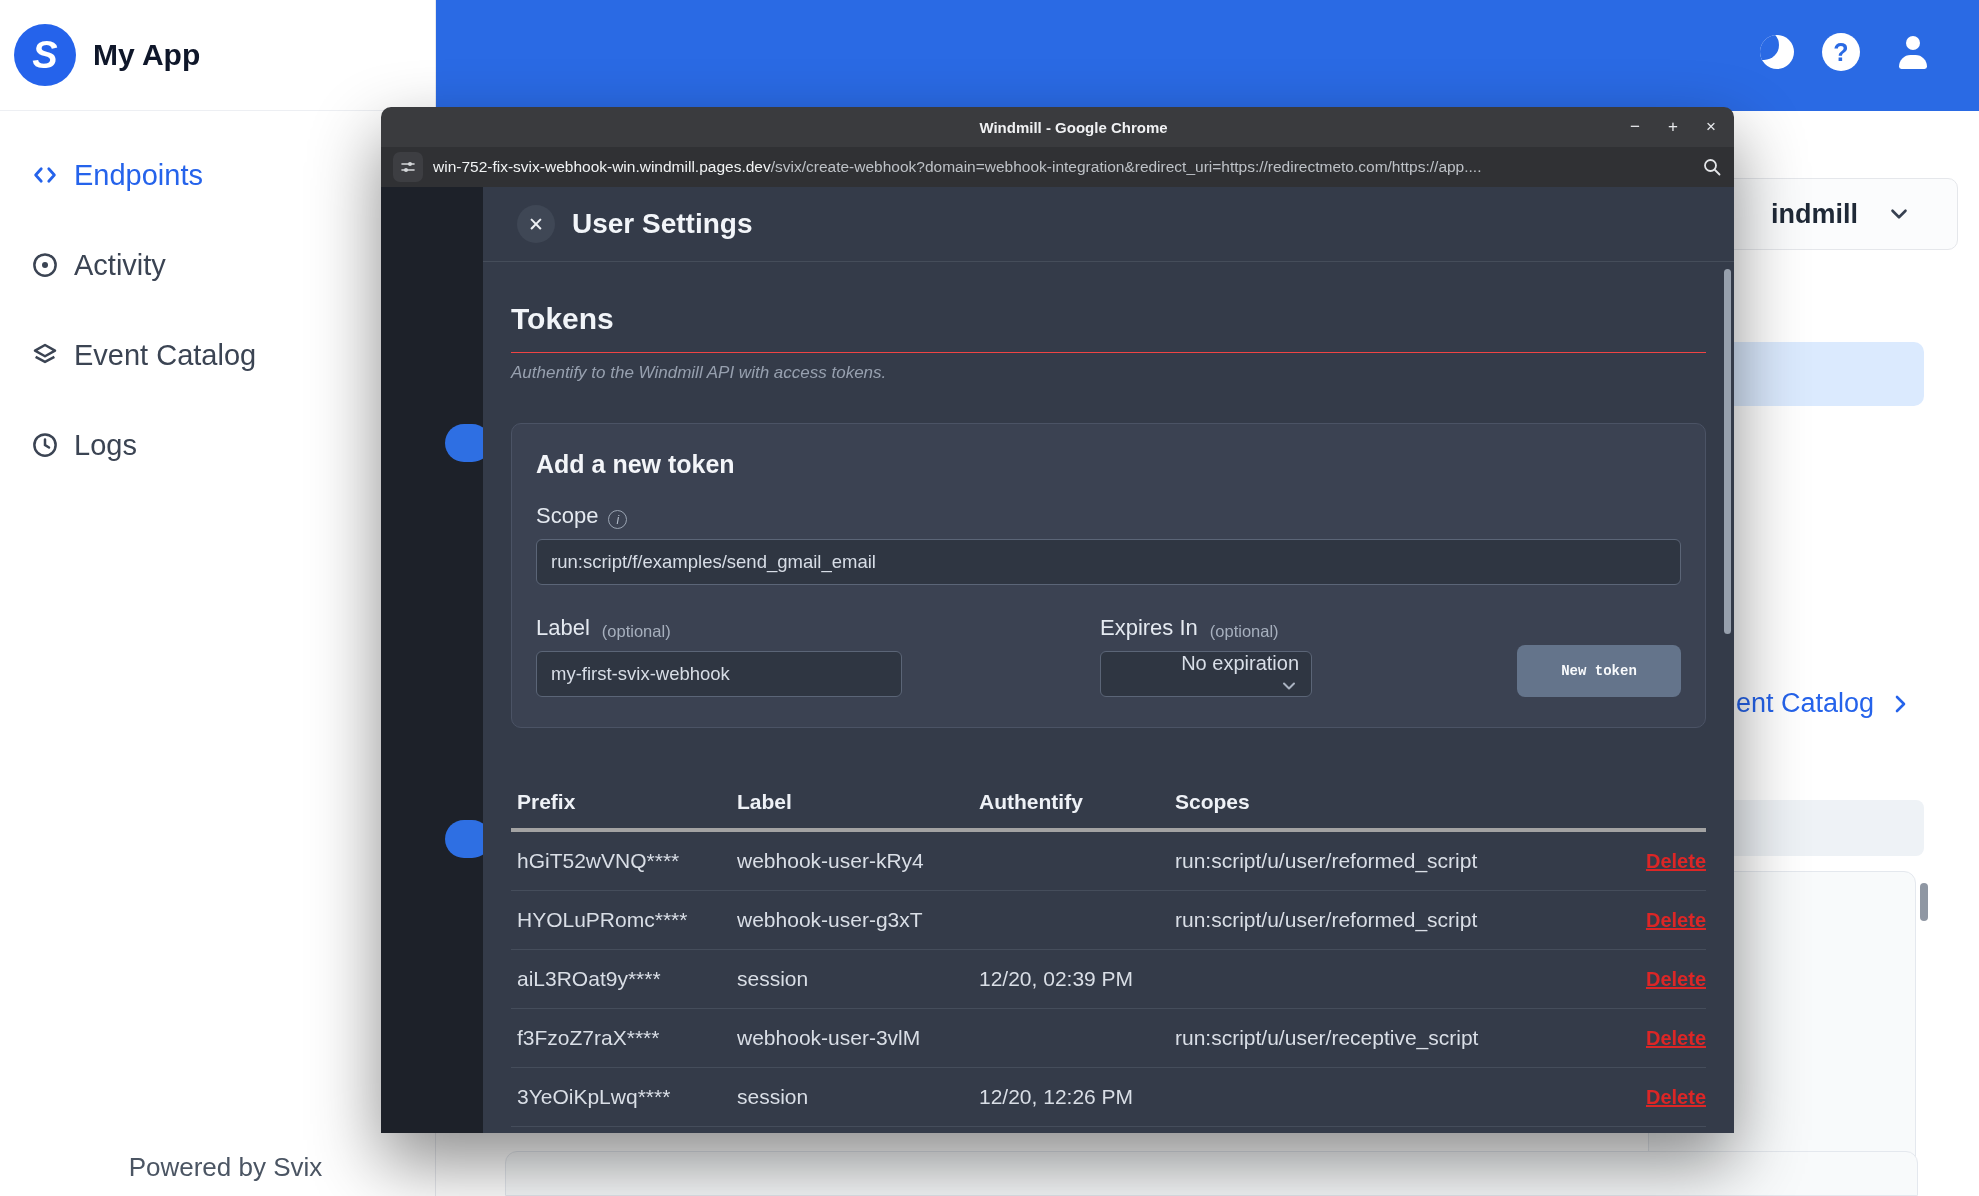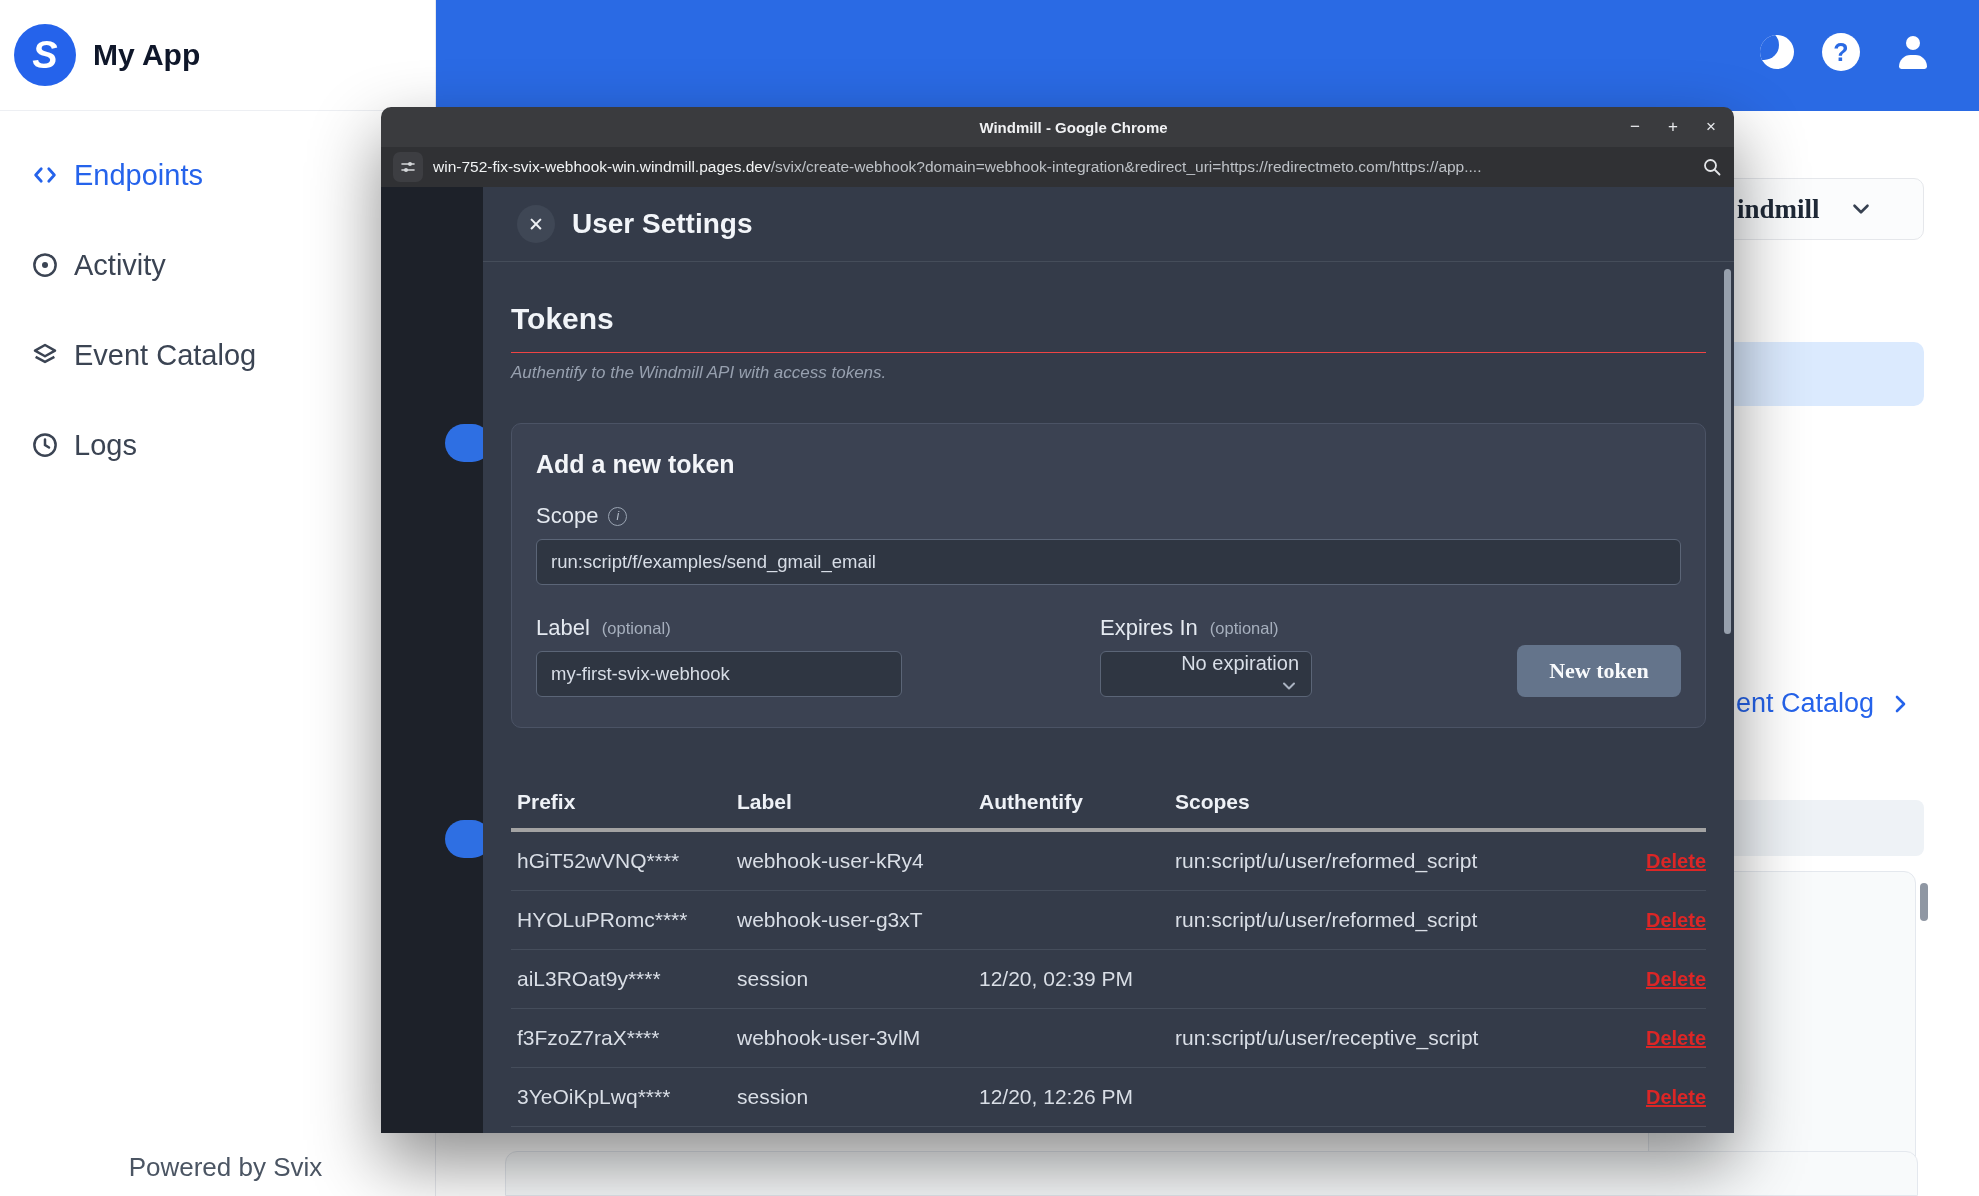--- a/index.html
+++ b/index.html
@@ -22,21 +22,21 @@
   .logo { width:62px; height:62px; border-radius:50%; background:#2563eb; color:#fff; display:flex; align-items:center; justify-content:center; font-size:38px; font-weight:800; font-style:italic; }
   .app-title { margin-left:17px; font-size:30px; font-weight:700; color:#0f172a; }
   .nav { position:absolute; top:130px; left:0; right:0; }
   .nav-item { height:90px; display:flex; align-items:center; padding-left:30px; gap:14px; font-size:29px; color:#3b4453; cursor:pointer; }
   .nav-item.active { color:#2563eb; font-weight:500; }
   .nav-item svg { flex:0 0 auto; }
   .sidebar-footer { position:absolute; left:16px; right:0; top:1152px; text-align:center; font-size:26px; color:#4b5563; }
 
   
   .bg-page { position:absolute; inset:0; z-index:1; }
-  .bg-dropdown { position:absolute; left:1650px; top:178px; width:274px; height:62px; background:#fbfcfd; border:1px solid #e5e7eb; border-radius:10px; display:flex; align-items:center; cursor:pointer;font-family:Liberation Serif, serif; }
+  .bg-dropdown { position:absolute; left:1684px; top:178px; width:274px; height:72px; background:#fbfcfd; border:1px solid #e5e7eb; border-radius:10px; display:flex; align-items:center; cursor:pointer; }
   .bg-dropdown-label { margin-left:86px; font-size:27px; font-weight:700; color:#1f2937; }
   .bg-dropdown svg { margin-left:28px; }
   .bg-blue-banner { position:absolute; left:1640px; top:342px; width:284px; height:64px; background:#dbeafe; border-radius:10px; }
   .bg-catalog-link { position:absolute; left:1736px; top:688px; display:flex; align-items:center; gap:14px; color:#2563eb; font-size:27px; cursor:pointer; }
   .bg-gray-bar { position:absolute; left:1640px; top:800px; width:284px; height:56px; background:#eef2f6; border-radius:8px; }
   .bg-right-panel { position:absolute; left:1648px; top:871px; width:268px; height:325px; background:#f8fafb; border:1px solid #e4e8ee; border-radius:12px; }
   .bg-bottom-panel { position:absolute; left:505px; top:1151px; width:1413px; height:45px; background:#f8fafb; border:1px solid #e4e8ee; border-radius:12px 12px 0 0; }
   .bg-scroll-thumb { position:absolute; left:1920px; top:883px; width:8px; height:38px; background:#8f97a3; border-radius:4px; cursor:pointer; }
 
   
@@ -62,30 +62,30 @@
   .close-btn { width:38px; height:38px; border-radius:50%; background:#3f4755; border:none; color:#eef1f5; font-size:19px; cursor:pointer; display:flex; align-items:center; justify-content:center; }
   .modal-title { margin-left:17px; font-size:28px; font-weight:700; color:#f2f5f9; }
   .modal-scroll-thumb { position:absolute; right:3px; top:82px; width:7px; height:365px; background:#97a0ad; border-radius:4px; cursor:pointer; }
 
   .modal-body { padding:0 28px; }
   .tokens-h { margin-top:40px; font-size:30px; font-weight:700; color:#f1f4f8; padding-bottom:16px; border-bottom:1px solid #ef4444; }
   .tokens-sub { margin-top:10px; font-size:17px; font-style:italic; color:#97a0af; }
 
   .card { margin-top:40px; background:#3b4252; border:1px solid #4b5365; border-radius:10px; padding:26px 24px 30px; }
   .card-h { font-size:25px; font-weight:700; color:#f3f5f9; }
-  .field-label-row { margin-top:24px; display:flex; align-items:center; gap:10px; font-size:22px; color:#e4e9f0; }
+  .field-label-row { margin-top:24px; display:flex; align-items:flex-end; gap:10px; font-size:22px; color:#e4e9f0; }
   .opt { font-size:16.5px; color:#a6afbd; margin-left:2px; }
   .info-i { width:19px; height:19px; border-radius:50%; border:1.5px solid #9aa4b2; color:#b6bfcc; font-size:12px; display:inline-flex; align-items:center; justify-content:center; font-style:italic; }
   .text-input { margin-top:10px; width:100%; height:46px; background:#2f3642; border:1px solid #5b6577; border-radius:6px; color:#d7dde6; font-size:18.5px; padding:0 14px; font-family:"Liberation Sans",sans-serif; }
   .row2 { margin-top:30px; display:flex; align-items:flex-end; }
   .label-group { width:366px; }
   .label-group .field-label-row, .expires-group .field-label-row { margin-top:0; }
   .expires-group { margin-left:198px; width:212px; }
   .select { margin-top:10px; height:46px; background:#2f3642; border:1px solid #5b6577; border-radius:6px; display:flex; align-items:flex-end; justify-content:space-between; padding:0 12px 0 14px; color:#d8dee7; font-size:20px; cursor:pointer;flex-direction:column; }
-  .new-token-btn { margin-left:auto; width:164px; height:52px; background:#64748b; border:none; border-radius:8px; color:#f8fafc; font-size:22px; font-weight:700; cursor:pointer; font-family:Liberation Serif, serif; }
+  .new-token-btn { margin-left:auto; width:164px; height:52px; background:#64748b; border:none; border-radius:8px; color:#f8fafc; font-size:14px; font-weight:700; cursor:pointer; font-family:Liberation Mono, monospace; }
 
   .tbl { margin-top:48px; }
   .tbl-row { display:grid; grid-template-columns:220px 242px 196px 1fr 86px; align-items:center; padding-left:6px; border-bottom:1px solid #454d5b; }
   .tbl-head { height:56px; font-size:21px; font-weight:700; color:#eef1f6; border-bottom:4px solid #a3a3a3; }
   .tbl-data { height:59px; font-size:21px; color:#d9dee6; }
   .cell { overflow:hidden; white-space:nowrap; }
   .delete-link { text-align:right; color:#dc2626; font-weight:700; font-size:20px; text-decoration:underline; cursor:pointer; }
 
   svg { display:block; }
 </style>

